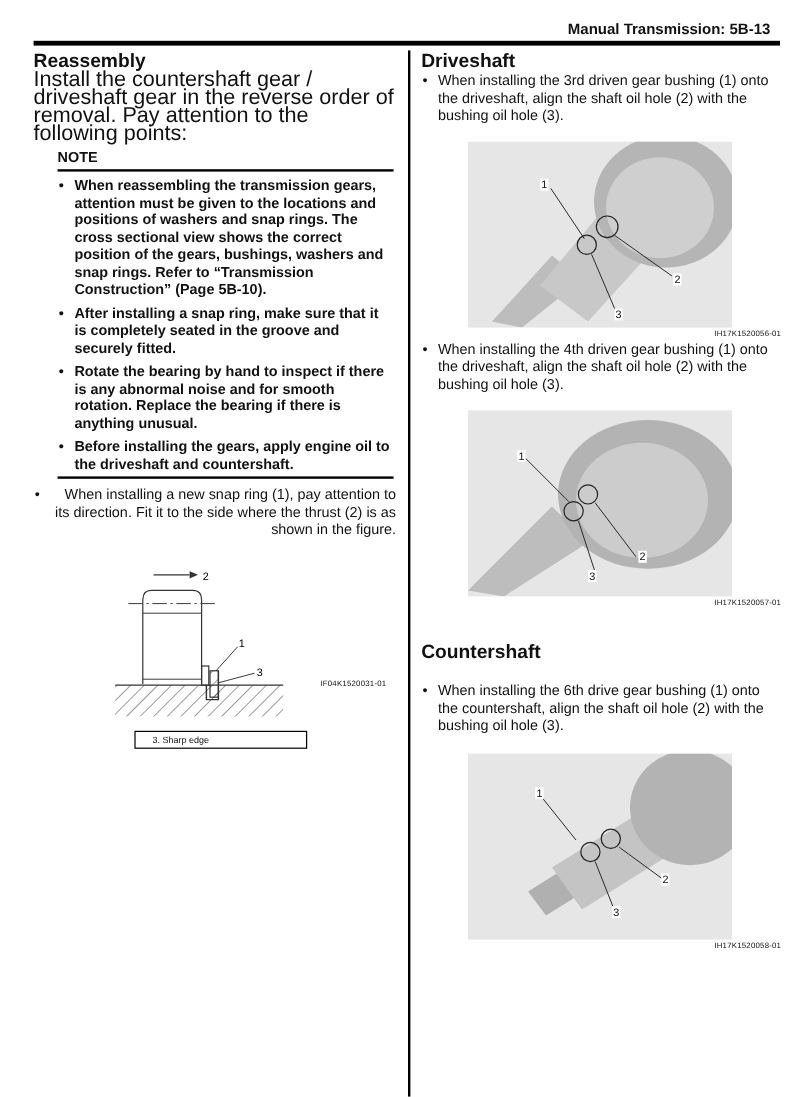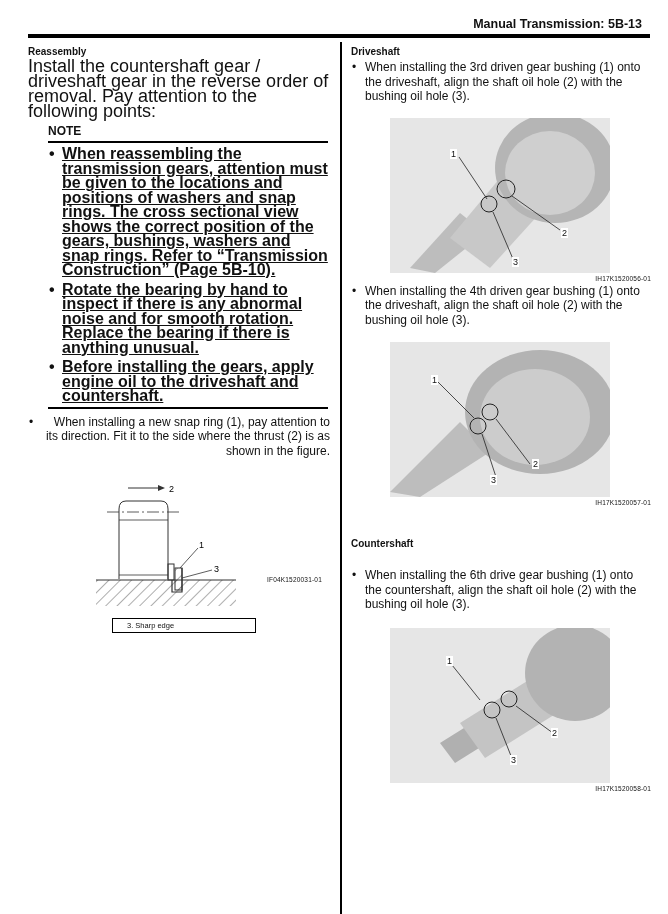--- a/index.html
+++ b/index.html
@@ -4,28 +4,28 @@
 <style>
   html, body { margin:0; padding:0; background:#fff; }
   body { width:668px; height:914px; position:relative; overflow:hidden;
          font-family:"Liberation Sans", sans-serif; color:#111; }
   .hdr { position:absolute; left:28px; top:14px; width:622px; height:20px;
          border-bottom:4px solid #000;text-align:center; }
   .hdr-title { position:absolute; right:8px; top:3px; font-weight:bold; font-size:12.5px; }
   .divider { position:absolute; left:340px; top:42px; width:2px; height:872px; background:#000; }
   .col-l { position:absolute; left:28px; top:44px; width:302px; }
   .col-r { position:absolute; left:351px; top:44px; width:300px; }
-  h3 { font-size:10px; font-weight:bold; margin:0; line-height:15px; }
+  h3 { font-size:16px; font-weight:bold; margin:0; line-height:15px; }
   p { font-size:18px; margin:0; line-height:15px; }
   .note { margin:5px 0 0 20px; width:280px; }
   .note-title { font-weight:bold; font-size:12px; line-height:14px; padding-bottom:3px;
                 border-bottom:2px solid #000; }
   .note ul { list-style:none; margin:4px 0 0 0; padding:0; }
-  .note li { position:relative; padding-left:14px; font-weight:bold; font-size:16px;
-             line-height:14.5px; margin-bottom:5px;text-decoration:underline; }
+  .note li { position:relative; padding-left:14px; font-weight:bold; font-size:12px;
+             line-height:14.5px; margin-bottom:5px; }
   .note li::before { content:"•"; position:absolute; left:1px; top:0; }
   .note-end { border-bottom:2px solid #000; margin-top:-2px; }
   .bl { position:relative; padding-left:14px; font-size:12px; line-height:14.5px; }
   .bl::before { content:"•"; position:absolute; left:1px; top:0; }
   .fig-id { font-size:6.5px; text-align:right; letter-spacing:0.2px; }
   .legend-box { border:1px solid #000; width:128px; height:13px; font-size:7.5px;
                 line-height:13px; padding-left:14px; margin-left:84px; }
   .photo { position:relative; width:220px; height:155px; background:#e9e9e9; margin-left:39px; overflow:hidden; }
   .callout { position:absolute; font-size:9px; background:#fff; padding:0 1px; line-height:10px; }
 </style>
@@ -38,20 +38,21 @@
 <div class="divider"></div>
 
 <div class="col-l">
   <h3>Reassembly</h3>
   <p>Install the countershaft gear / driveshaft gear in the reverse order of removal. Pay attention to the following points:</p>
 
   <div class="note">
     <div class="note-title">NOTE</div>
     <ul>
       <li>When reassembling the transmission gears, attention must be given to the locations and positions of washers and snap rings. The cross sectional view shows the correct position of the gears, bushings, washers and snap rings. Refer to “Transmission Construction” (Page 5B-10).</li>
+      <li>After installing a snap ring, make sure that it is completely seated in the groove and securely fitted.</li>
       <li>Rotate the bearing by hand to inspect if there is any abnormal noise and for smooth rotation. Replace the bearing if there is anything unusual.</li>
       <li>Before installing the gears, apply engine oil to the driveshaft and countershaft.</li>
     </ul>
     <div class="note-end"></div>
   </div>
 
   <div class="bl" style="margin-top:6px;text-align:right;">When installing a new snap ring (1), pay attention to its direction. Fit it to the side where the thrust (2) is as shown in the figure.</div>
 
   <div style="position:relative; height:150px; margin-top:10px;">
     <svg width="302" height="150">

